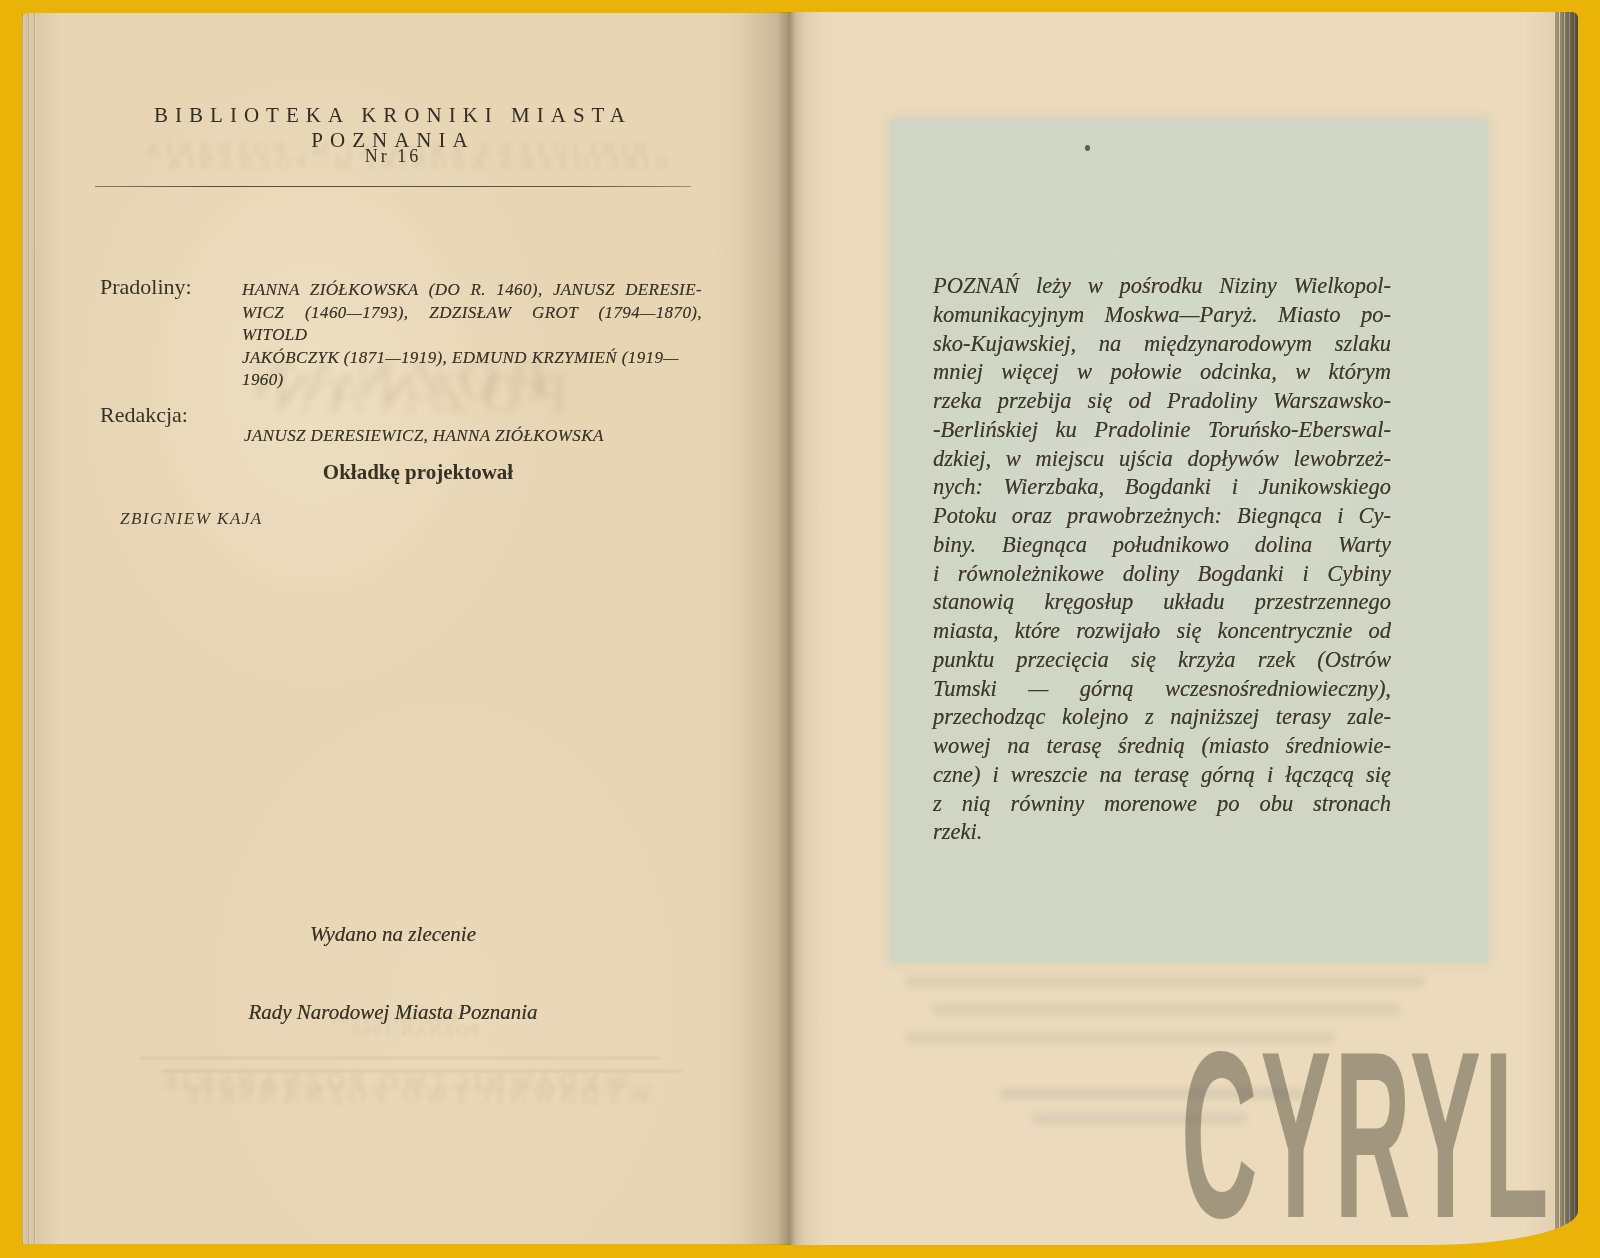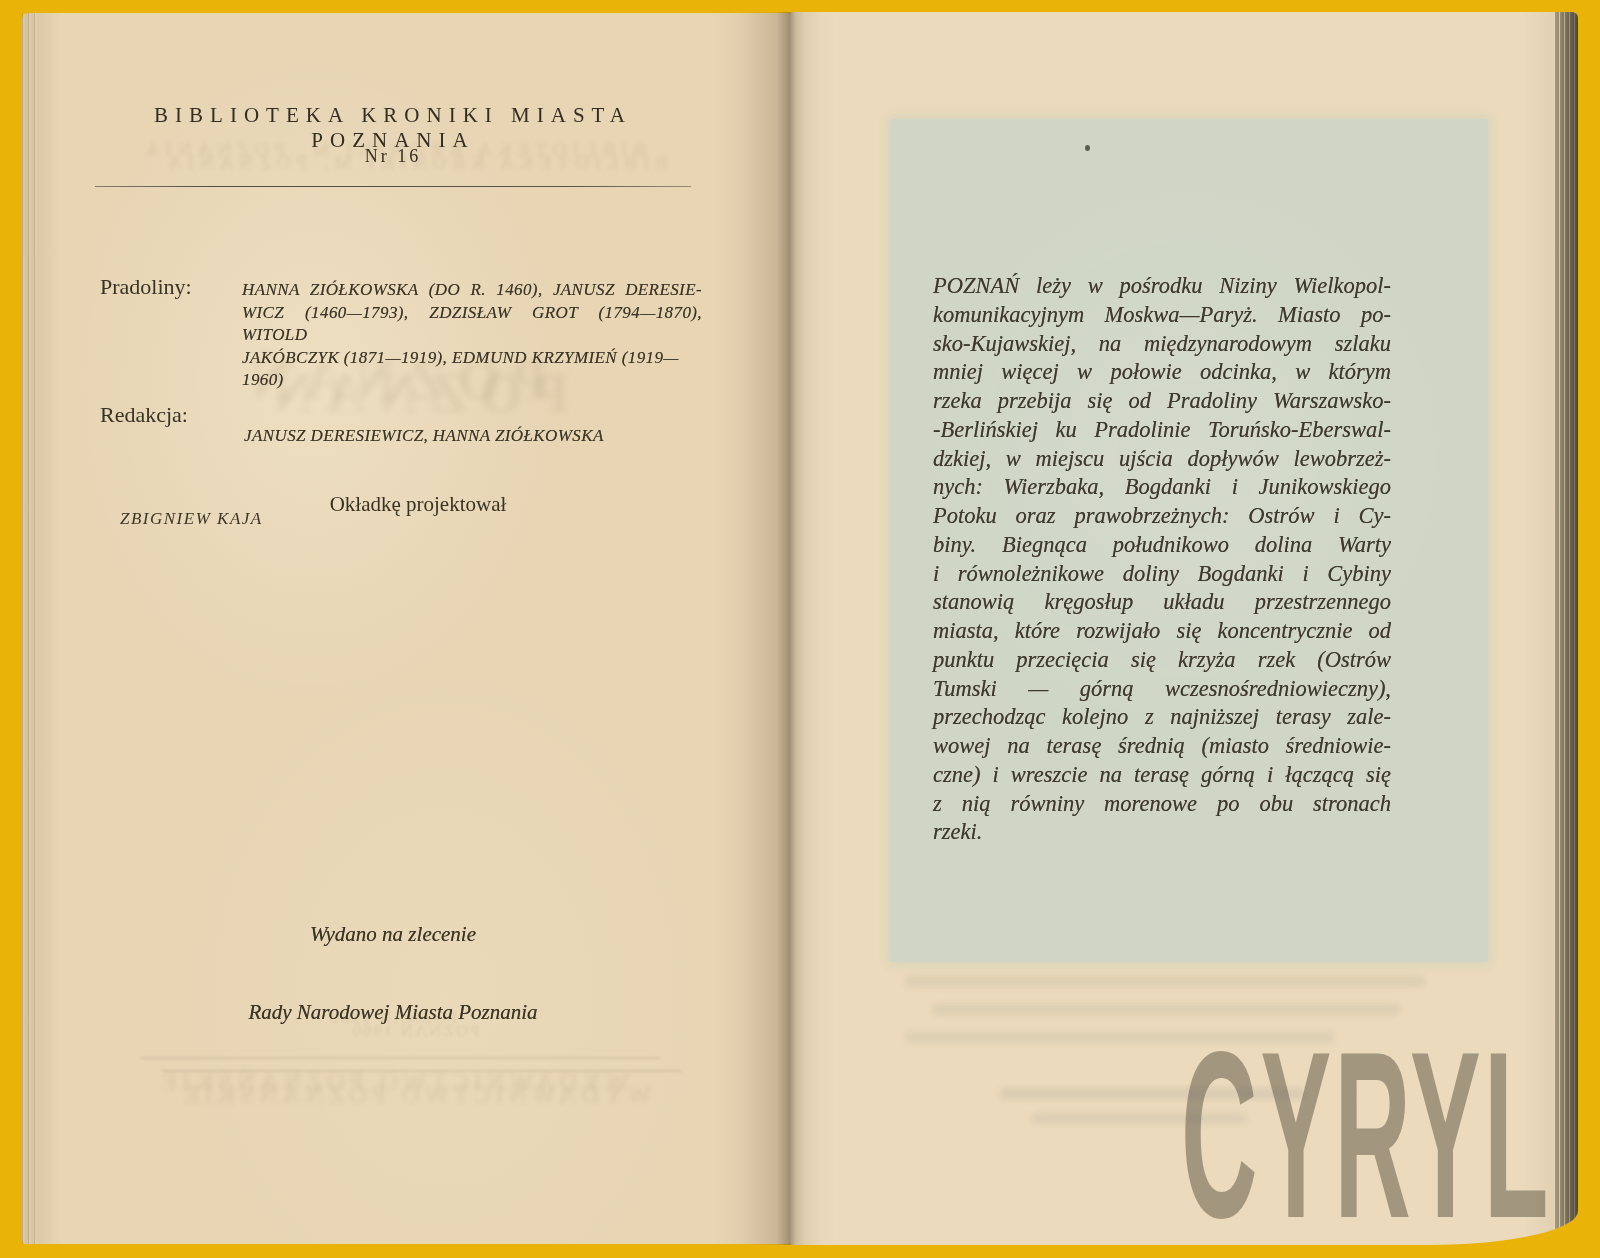--- a/index.html
+++ b/index.html
@@ -44,22 +44,22 @@
   .label{position:absolute;left:100px;font-size:22px;color:#383225;}
   #credits-label{top:274px;}
   #editors-label{top:402px;}
 
   .itcaps{font-style:italic;font-size:17px;letter-spacing:0.4px;color:#3b3528;
     text-shadow:0 0 0.3px rgba(59,53,40,0.6);}
   #credits-block{position:absolute;left:242px;top:279px;width:460px;line-height:22.5px;}
   .just{text-align:justify;text-align-last:justify;}
   #editors-names{position:absolute;left:244px;top:426px;width:470px;}
 
-  #cover-label{position:absolute;left:120px;top:492px;width:596px;text-align:center;
-    font-size:21px;color:#383225;}
+  #cover-label{position:absolute;left:120px;top:460px;width:596px;text-align:center;
+    font-size:21px;color:#383225;font-weight:bold;}
   #cover-designer{position:absolute;left:120px;top:509px;width:596px;text-align:left;
     font-style:italic;font-size:17px;letter-spacing:1.5px;color:#3b3528;}
 
   .imprint{position:absolute;left:95px;width:596px;text-align:center;font-style:italic;
     font-size:21px;color:#3a3426;text-shadow:0 0 0.4px rgba(58,52,38,0.7);}
   #imprint-1{top:922px;}
   #imprint-2{top:1000px;}
 
   
   .ghost{position:absolute;color:#6d5d3c;transform:scaleX(-1);filter:blur(2px);
@@ -149,21 +149,21 @@
 
   <div id="paragraph">
     <div class="pline">POZNAŃ leży w pośrodku Niziny Wielkopol-</div>
     <div class="pline">komunikacyjnym Moskwa—Paryż. Miasto po-</div>
     <div class="pline">sko-Kujawskiej, na międzynarodowym szlaku</div>
     <div class="pline">mniej więcej w połowie odcinka, w którym</div>
     <div class="pline">rzeka przebija się od Pradoliny Warszawsko-</div>
     <div class="pline">-Berlińskiej ku Pradolinie Toruńsko-Eberswal-</div>
     <div class="pline">dzkiej, w miejscu ujścia dopływów lewobrzeż-</div>
     <div class="pline">nych: Wierzbaka, Bogdanki i Junikowskiego</div>
-    <div class="pline">Potoku oraz prawobrzeżnych: Ostrów i Cy-</div>
+    <div class="pline">Potoku oraz prawobrzeżnych: Biegnąca i Cy-</div>
     <div class="pline">biny. Biegnąca południkowo dolina Warty</div>
     <div class="pline">i równoleżnikowe doliny Bogdanki i Cybiny</div>
     <div class="pline">stanowią kręgosłup układu przestrzennego</div>
     <div class="pline">miasta, które rozwijało się koncentrycznie od</div>
     <div class="pline">punktu przecięcia się krzyża rzek (Ostrów</div>
     <div class="pline">Tumski — górną wczesnośredniowieczny),</div>
     <div class="pline">przechodząc kolejno z najniższej terasy zale-</div>
     <div class="pline">wowej na terasę średnią (miasto średniowie-</div>
     <div class="pline">czne) i wreszcie na terasę górną i łączącą się</div>
     <div class="pline">z nią równiny morenowe po obu stronach</div>

